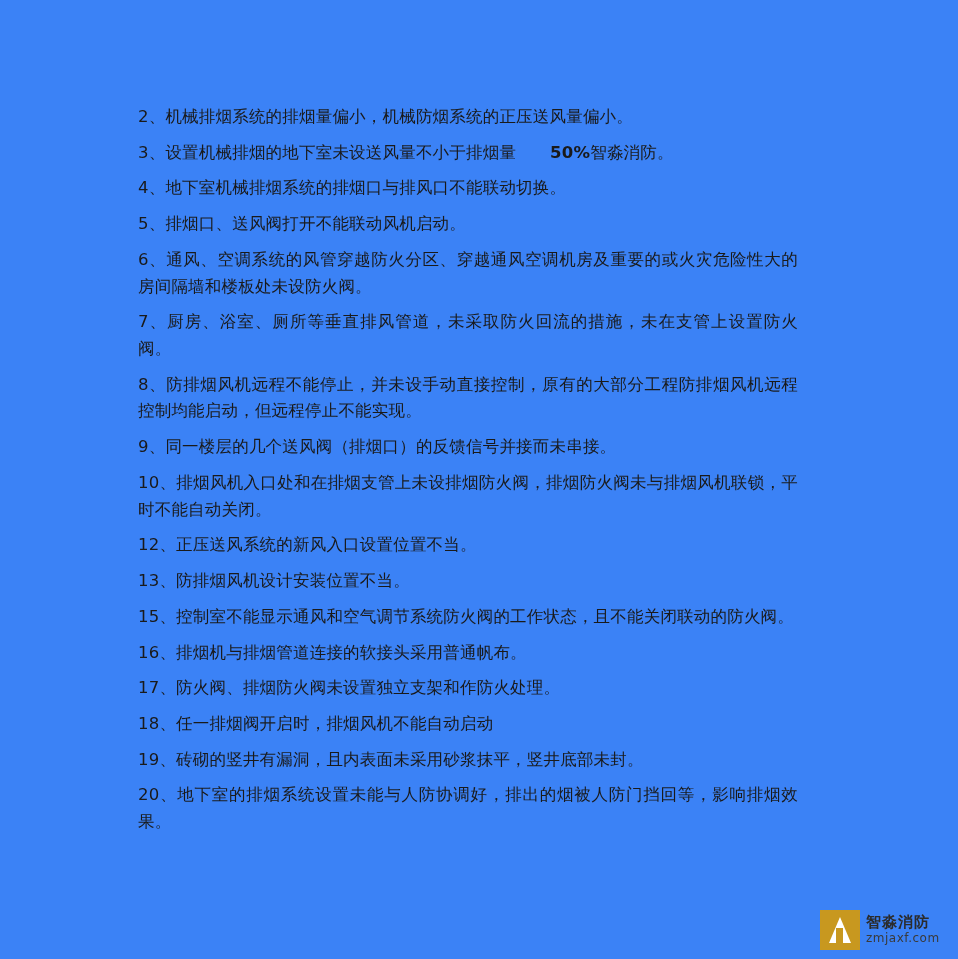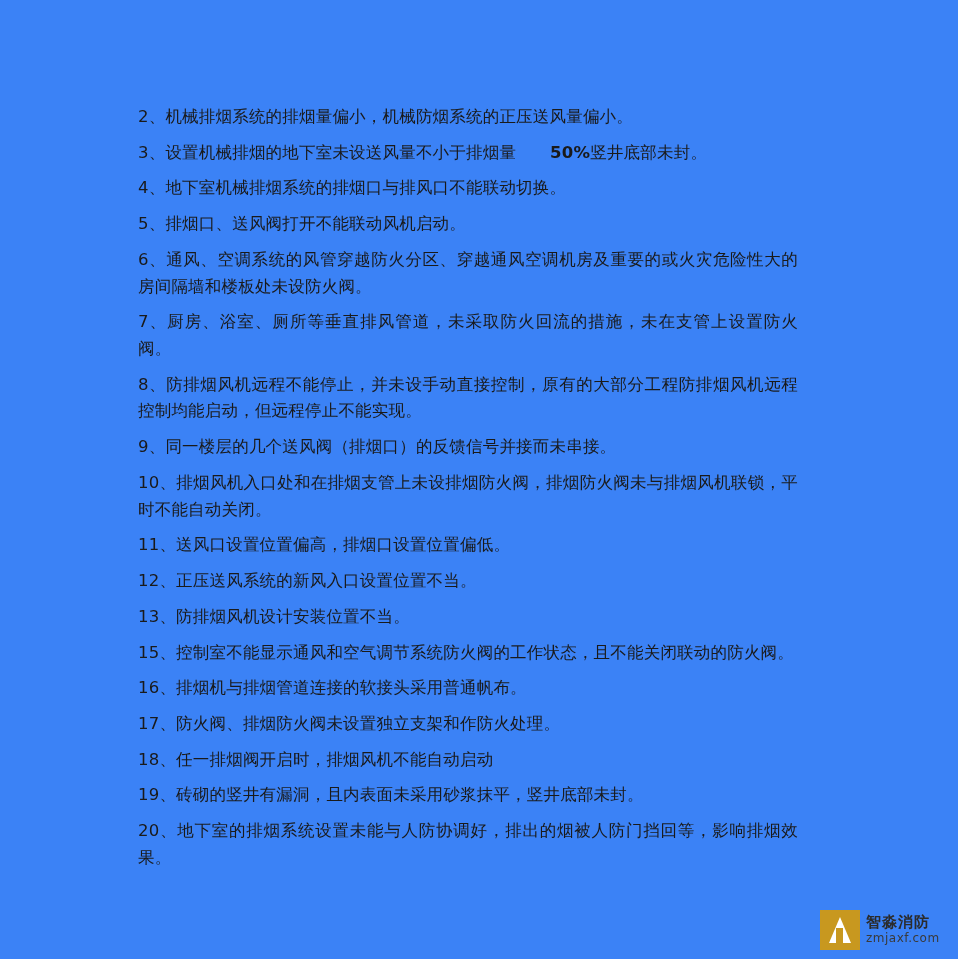--- a/index.html
+++ b/index.html
@@ -109,37 +109,36 @@
 </style>
 </head>
 <body>
 
 <div class="page">
 
   <div class="content">
 
     <p class="para"><span class="num">2、</span><span>机械排烟系统的排烟量偏小，机械防烟系统的正压送风量偏小。</span></p>
 
-    <p class="para"><span class="num">3、</span><span>设置机械排烟的地下室未设送风量不小于排烟量</span><span class="wide-space"></span><b>50%</b><span>竖井底部未封。</span></p>
+    <p class="para"><span class="num">3、</span><span>设置机械排烟的地下室未设送风量不小于排烟量</span><span class="wide-space"></span><b>50%</b><span>智淼消防。</span></p>
 
     <p class="para"><span class="num">4、</span><span>地下室机械排烟系统的排烟口与排风口不能联动切换。</span></p>
 
     <p class="para"><span class="num">5、</span><span>排烟口、送风阀打开不能联动风机启动。</span></p>
 
     <p class="para"><span class="num">6、</span><span>通风、空调系统的风管穿越防火分区、穿越通风空调机房及重要的或火灾危险性大的房间隔墙和楼板处未设防火阀。</span></p>
 
     <p class="para"><span class="num">7、</span><span>厨房、浴室、厕所等垂直排风管道，未采取防火回流的措施，未在支管上设置防火阀。</span></p>
 
     <p class="para"><span class="num">8、</span><span>防排烟风机远程不能停止，并未设手动直接控制，原有的大部分工程防排烟风机远程控制均能启动，但远程停止不能实现。</span></p>
 
     <p class="para"><span class="num">9、</span><span>同一楼层的几个送风阀（排烟口）的反馈信号并接而未串接。</span></p>
 
     <p class="para"><span class="num">10、</span><span>排烟风机入口处和在排烟支管上未设排烟防火阀，排烟防火阀未与排烟风机联锁，平时不能自动关闭。</span></p>
 
-    <p class="para"><span class="num">11、</span><span>送风口设置位置偏高，排烟口设置位置偏低。</span></p>
 
     <p class="para"><span class="num">12、</span><span>正压送风系统的新风入口设置位置不当。</span></p>
 
     <p class="para"><span class="num">13、</span><span>防排烟风机设计安装位置不当。</span></p>
 
 
     <p class="para"><span class="num">15、</span><span>控制室不能显示通风和空气调节系统防火阀的工作状态，且不能关闭联动的防火阀。</span></p>
 
     <p class="para"><span class="num">16、</span><span>排烟机与排烟管道连接的软接头采用普通帆布。</span></p>
 

